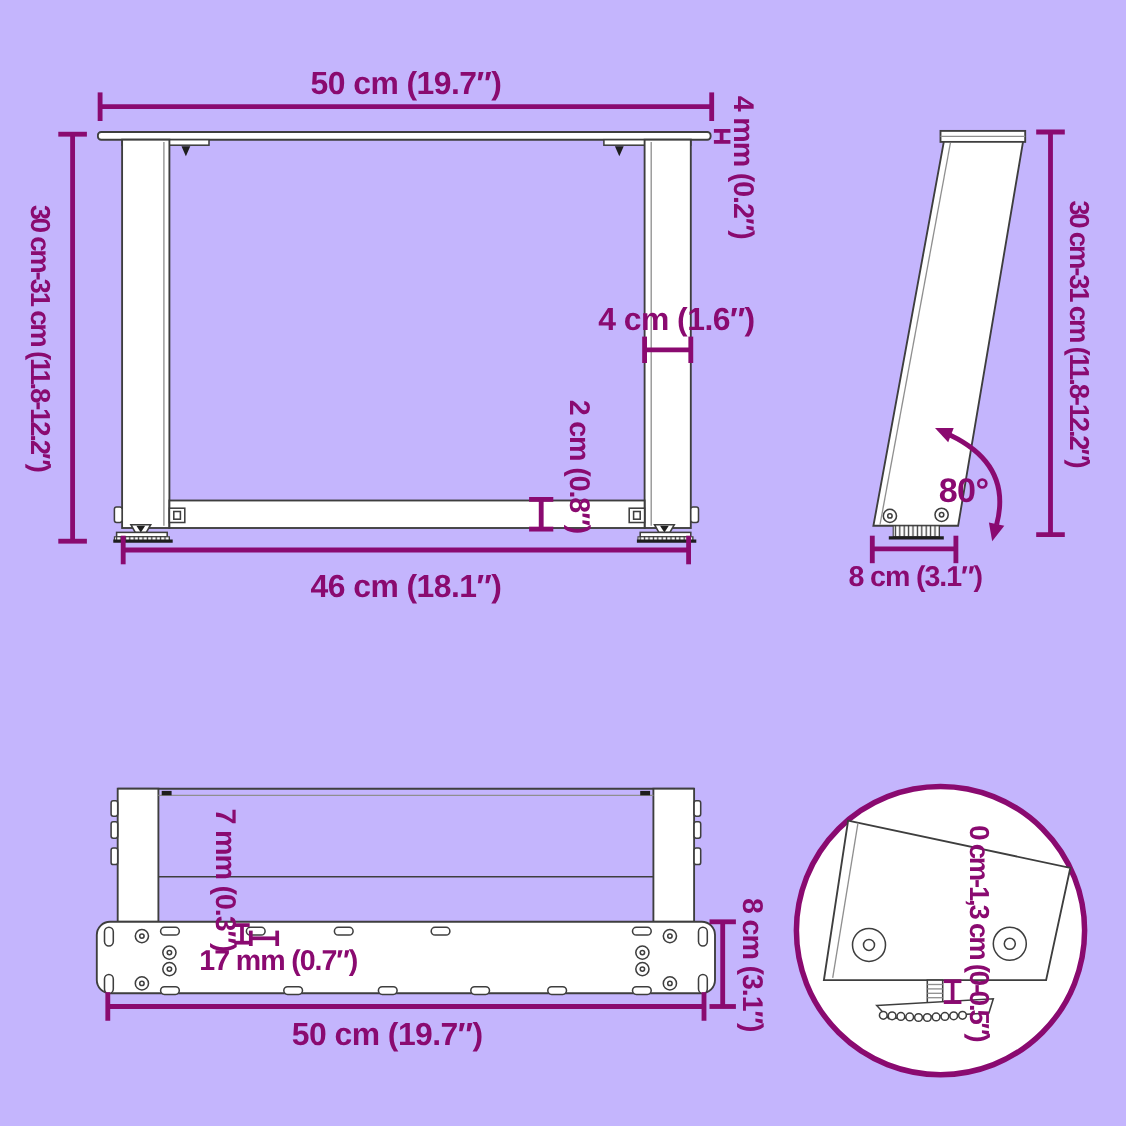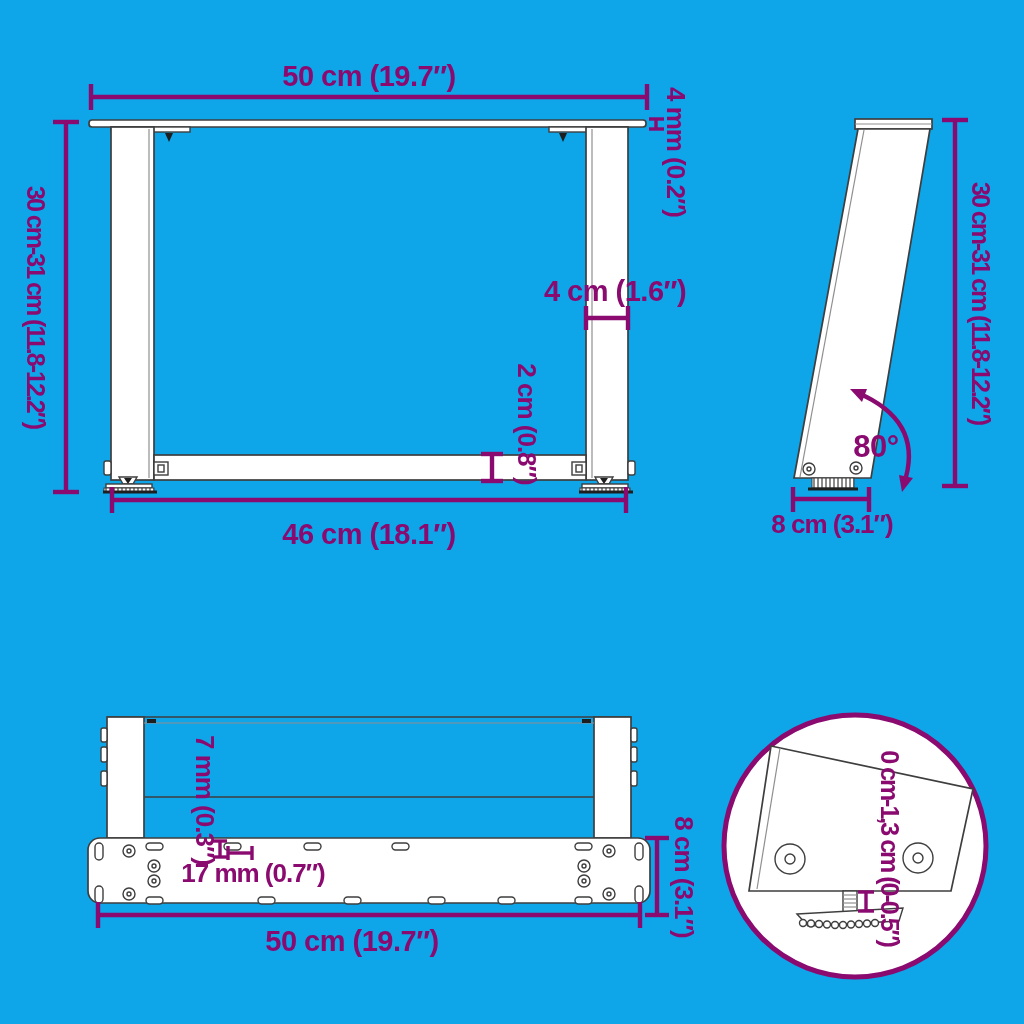--- a/index.html
+++ b/index.html
@@ -1,16 +1,16 @@
 <!DOCTYPE html>
 <html><head>
 <meta charset="utf-8">
 <style>
   html,body{margin:0;padding:0;background:#ffffff;}
-  .stage{width:1024px;height:1024px;position:relative;background:#0ea5e9;overflow:hidden;}
+  .stage{width:1024px;height:1024px;position:relative;background:#c4b5fd;overflow:hidden;}
   svg{display:block;}
   .s  {stroke:#3E3E3E;stroke-width:1.7;fill:#ffffff;}
   .sn {stroke:#3E3E3E;stroke-width:1.4;fill:#ffffff;}
   .sl {stroke:#8f8f8f;stroke-width:1.2;fill:none;}
   .d  {stroke:#8A0A70;stroke-width:4.4;fill:none;stroke-linecap:butt;}
   .d3 {stroke:#8A0A70;stroke-width:3.4;fill:none;}
   .df {fill:#8A0A70;stroke:none;}
   .blk{fill:#1e1e1e;stroke:none;}
   text{fill:#8A0A70;font-weight:bold;font-family:"Liberation Sans",sans-serif;
        text-anchor:middle;dominant-baseline:central;}

